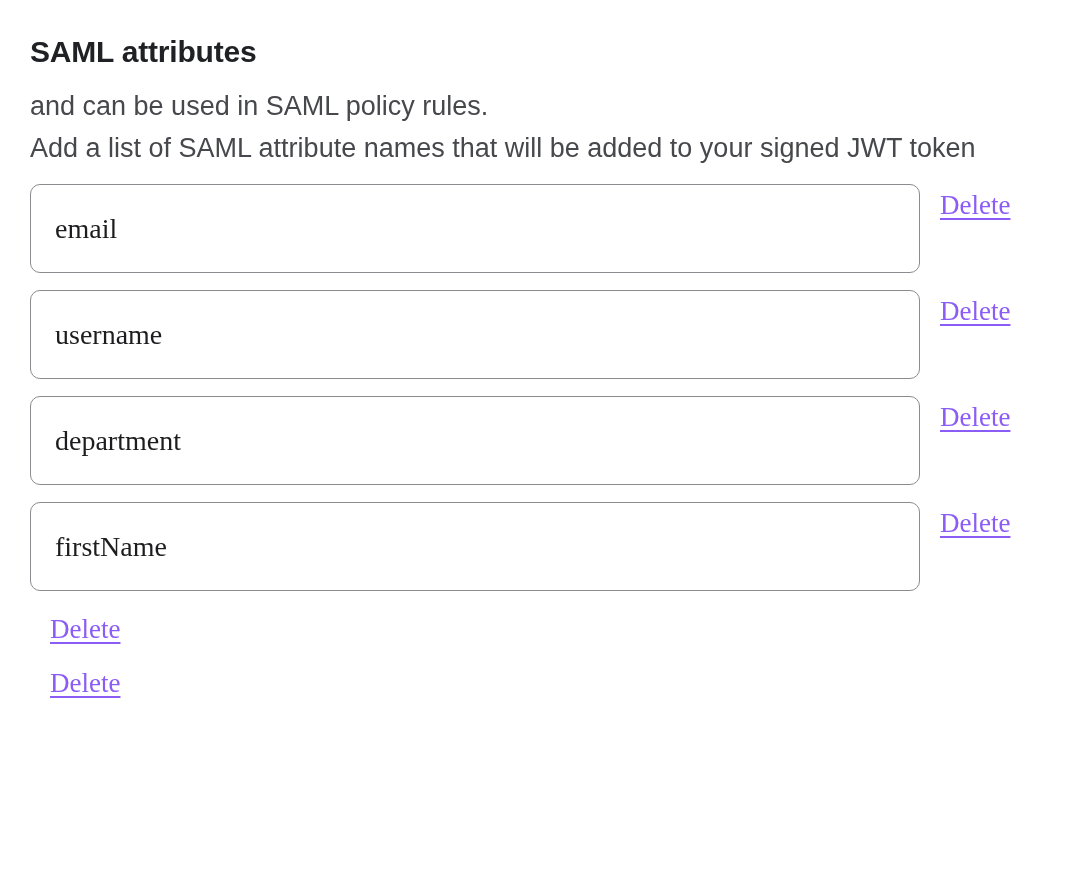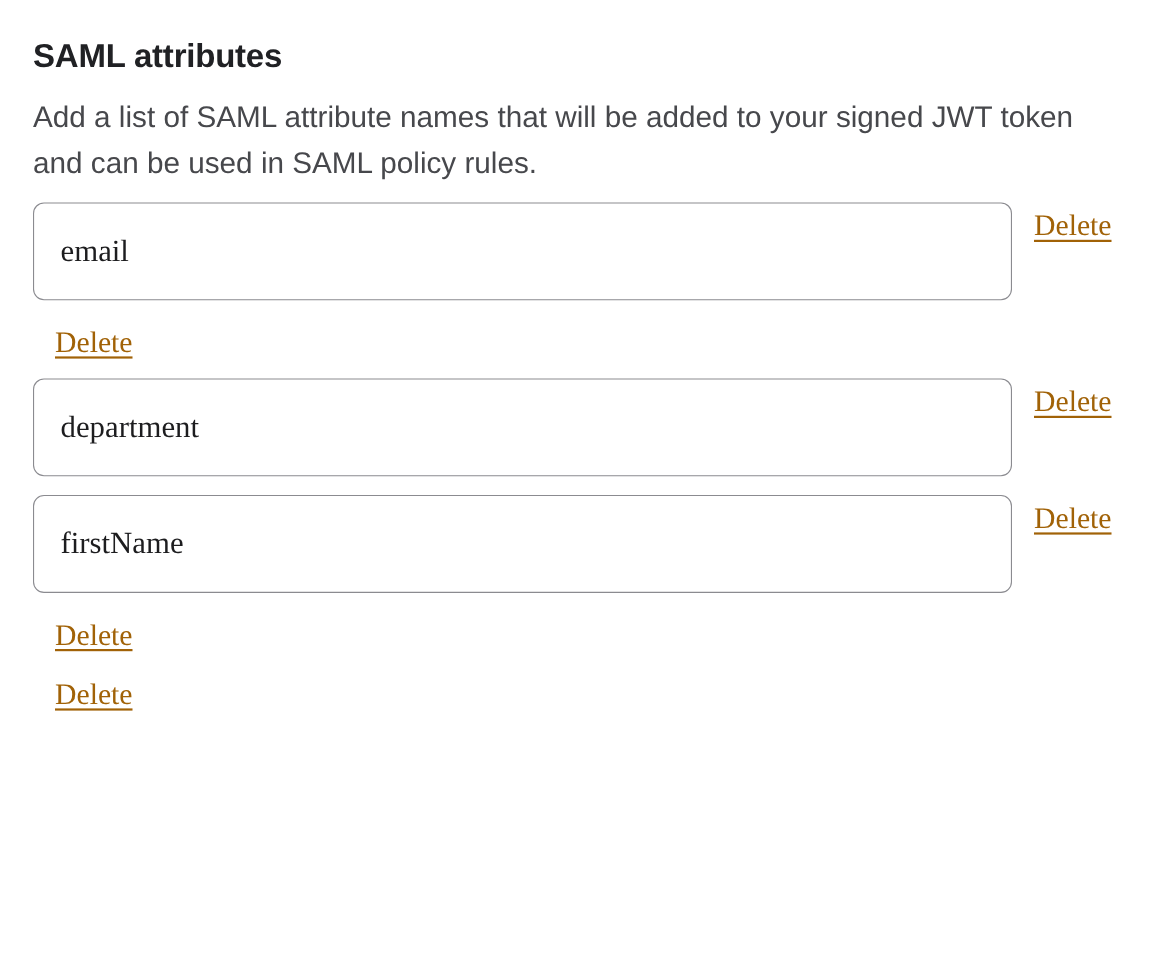--- a/index.html
+++ b/index.html
@@ -57,21 +57,21 @@
     font-family: inherit;
     font-size: 28px;
     color: #1d1d1f;
     outline: none;
   }
   .delete-link {
     margin-left: 20px;
     margin-top: 5px;
     font-size: 27px;
     line-height: 32px;
-    color: #a16207;
+    color: #8b5cf6;
     text-decoration: underline;
     text-decoration-thickness: 2px;
     text-underline-offset: 4px;
     cursor: pointer;
   }
   .add-link {
     display: inline-block;
     margin-top: 6px;
     font-size: 28px;
     line-height: 34px;
@@ -83,32 +83,33 @@
   }
 </style>
 </head>
 <body>
 
 <div class="page">
 
   <h2 class="section-title">SAML attributes</h2>
 
   <div class="section-description">
+    <div class="line">and can be used in SAML policy rules.</div>
     <div class="line">Add a list of SAML attribute names that will be added to your signed JWT token</div>
-    <div class="line">and can be used in SAML policy rules.</div>
   </div>
 
   <div class="attr-list">
 
     <div class="attr-row">
       <input class="attr-input" type="text" value="email" style="">
       <a class="delete-link">Delete</a>
     </div>
 
     <div class="attr-row">
+      <input class="attr-input" type="text" value="username" style="">
       <a class="delete-link">Delete</a>
     </div>
 
     <div class="attr-row">
       <input class="attr-input" type="text" value="department" style="">
       <a class="delete-link">Delete</a>
     </div>
 
     <div class="attr-row">
       <input class="attr-input" type="text" value="firstName" style="">

